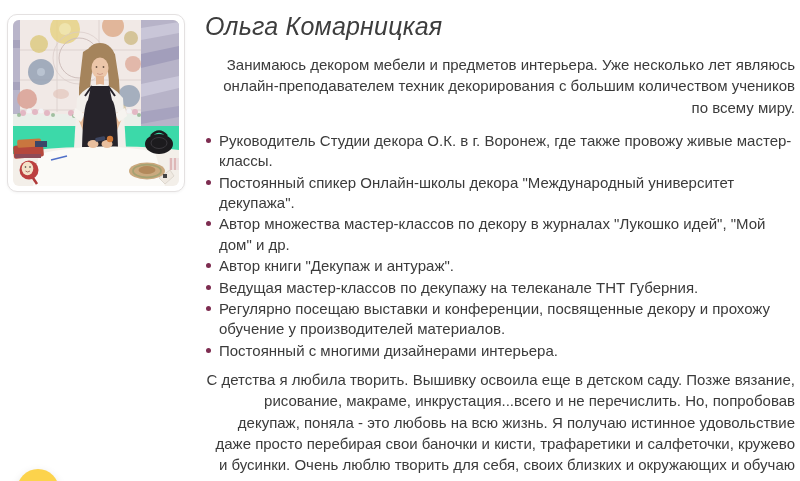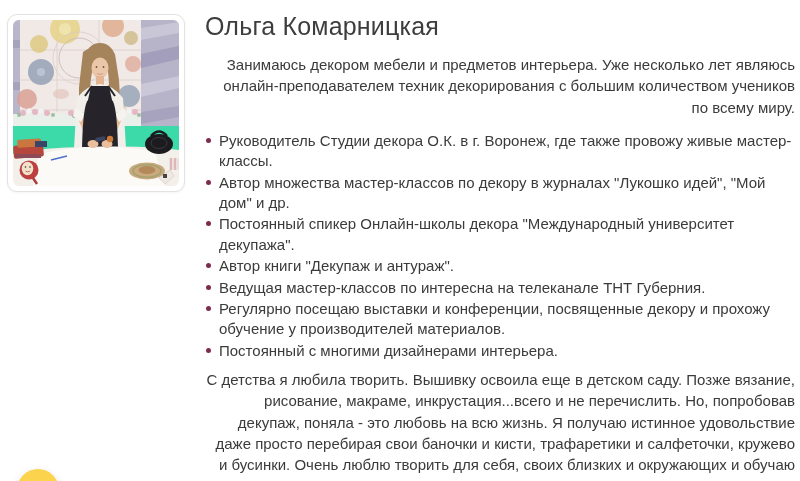--- a/index.html
+++ b/index.html
@@ -35,20 +35,21 @@
   .content {
     position: absolute; left: 205px; top: 12px;
     width: 590px;
   }
   .page-title {
     font-size: 25px;
     font-weight: 400;
     color: #3d3d3d;
     margin: 0 0 13px 0;
     letter-spacing: 0.2px;
+    font-style: italic;
   }
   .content p {
     font-size: 15px;
     line-height: 1.42;
     margin: 0 0 13px 0;
     text-align: right;
   }
   .content p.more { margin-bottom: 9px; }
   .facts-list {
     list-style: none;
@@ -227,24 +228,24 @@
 </div>
 
 <div class="content">
   <h1 class="page-title">Ольга Комарницкая</h1>
 
   <p>Занимаюсь декором мебели и предметов интерьера. Уже несколько лет являюсь онлайн-преподавателем техник декорирования с большим количеством учеников по всему миру.</p>
 
 
   <ul class="facts-list">
     <li>Руководитель Студии декора О.К. в г. Воронеж, где также провожу живые мастер-классы.</li>
+    <li>Постоянный спикер Онлайн-школы декора "Международный университет декупажа".</li>
     <li>Автор множества мастер-классов по декору в журналах "Лукошко идей", "Мой дом" и др.</li>
-    <li>Постоянный спикер Онлайн-школы декора "Международный университет декупажа".</li>
     <li>Автор книги "Декупаж и антураж".</li>
-    <li>Ведущая мастер-классов по интересна на телеканале ТНТ Губерния.</li>
+    <li>Ведущая мастер-классов по декупажу на телеканале ТНТ Губерния.</li>
     <li>Регулярно посещаю выставки и конференции, посвященные декору и прохожу обучение у производителей материалов.</li>
     <li>Постоянный с многими дизайнерами интерьера.</li>
   </ul>
 
   <p>С детства я любила творить. Вышивку освоила еще в детском саду. Позже вязание, рисование, макраме, инкрустация...всего и не перечислить. Но, попробовав декупаж, поняла - это любовь на всю жизнь. Я получаю истинное удовольствие даже просто перебирая свои баночки и кисти, трафаретики и салфеточки, кружево и бусинки. Очень люблю творить для себя, своих близких и окружающих и обучаю этому всех, кому интересна самореализация в творчестве.</p>
 </div>
 
 <button class="chat-btn" aria-label="chat"></button>
 
 </body></html>

